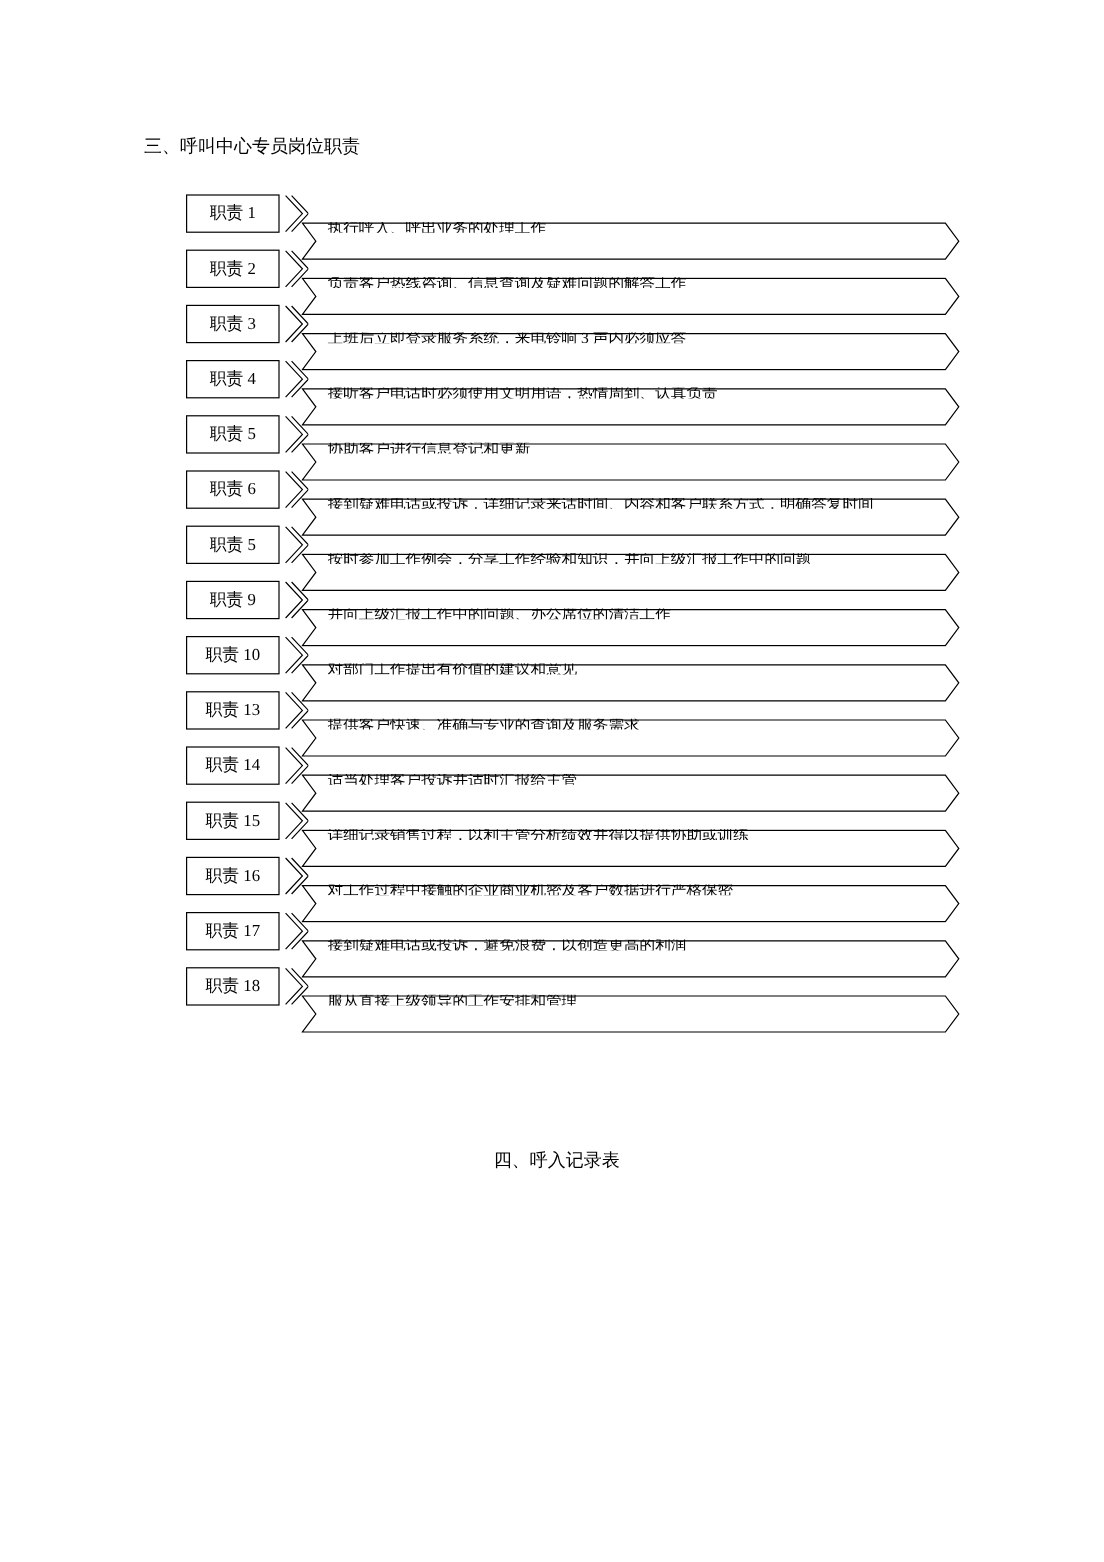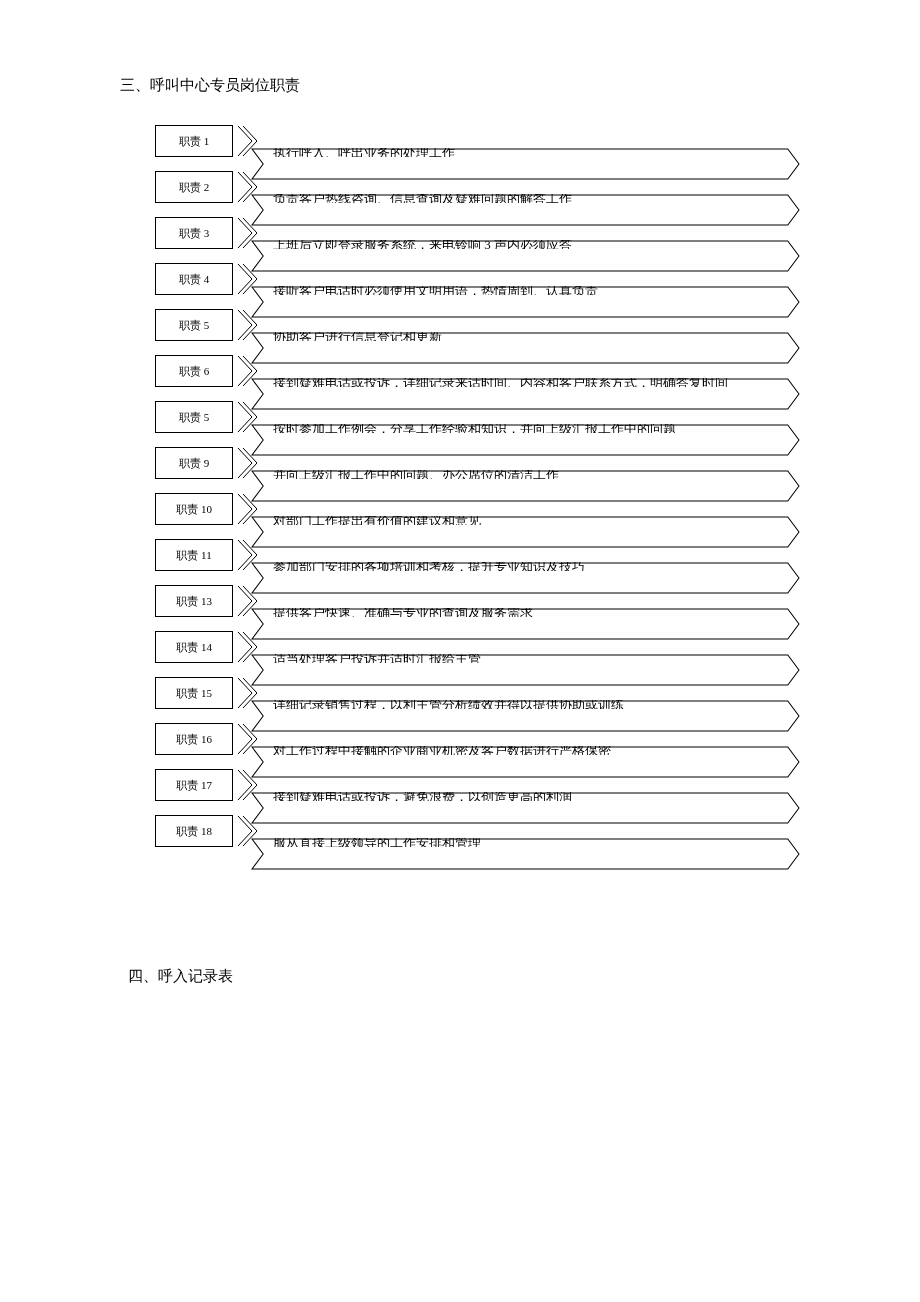--- a/index.html
+++ b/index.html
@@ -5,42 +5,42 @@
   body {
     margin: 0;
     padding: 0;
     background: #fff;
     font-family: "SimSun", "宋体", serif;
     font-size: 15px;
     color: #000;
     width: 920px;
   }
   .page {
-    padding: 76px 120px 60px 120px;
+    padding: 113px 120px 60px 120px;
   }
   .section-title {
     font-size: 15px;
     margin-bottom: 30px;
   }
   .duty-list {
     margin-left: 35px;
   }
   .duty-row {
     display: flex;
     align-items: stretch;
     margin-bottom: 14px;
     height: 32px;
   }
   .duty-label-box {
     flex: 0 0 78px;
     border: 1px solid #000;
     display: flex;
     align-items: center;
     justify-content: center;
-    font-size: 11px;
+    font-size: 14px;
     box-sizing: border-box;
   }
   .chev {
     flex: 0 0 auto;
     margin-left: 4px;
   }
   .chev svg {
     display: block;
     height: 32px;
   }
@@ -64,20 +64,21 @@
     display: flex;
     align-items: center;
     font-size: 13px;
     white-space: nowrap;
     overflow: hidden;
   }
   .section-title-2 {
     font-size: 15px;
     margin-top: 120px;
     margin-left: 8px;
+    text-align: center;
   }
 </style>
 </head>
 <body>
 
 <div class="page">
 
   <div class="section-title">三、呼叫中心专员岗位职责</div>
 
   <div class="duty-list" id="duty-list">
@@ -210,35 +211,20 @@
           </svg>
         </div>
         <div class="duty-desc-wrap">
           <svg viewBox="0 0 540 32" preserveAspectRatio="none">
             <path d="M1 1 L528 1 L539 16 L528 31 L1 31 L12 16 Z" fill="none" stroke="#000" stroke-width="1"></path>
           </svg>
           <div class="duty-desc-text">对部门工作提出有价值的建议和意见</div>
         </div>
       </div>
       <div class="duty-row">
-        <div class="duty-label-box">职责 11</div>
-        <div class="chev">
-          <svg viewBox="0 0 20 32" width="20" height="32">
-            <path d="M1 1 L15 16 L1 31" fill="none" stroke="#000" stroke-width="1"></path>
-            <path d="M6 1 L20 16 L6 31" fill="none" stroke="#000" stroke-width="1"></path>
-          </svg>
-        </div>
-        <div class="duty-desc-wrap">
-          <svg viewBox="0 0 540 32" preserveAspectRatio="none">
-            <path d="M1 1 L528 1 L539 16 L528 31 L1 31 L12 16 Z" fill="none" stroke="#000" stroke-width="1"></path>
-          </svg>
-          <div class="duty-desc-text">参加部门安排的各项培训和考核，提升专业知识及技巧</div>
-        </div>
-      </div>
-      <div class="duty-row">
         <div class="duty-label-box">职责 13</div>
         <div class="chev">
           <svg viewBox="0 0 20 32" width="20" height="32">
             <path d="M1 1 L15 16 L1 31" fill="none" stroke="#000" stroke-width="1"></path>
             <path d="M6 1 L20 16 L6 31" fill="none" stroke="#000" stroke-width="1"></path>
           </svg>
         </div>
         <div class="duty-desc-wrap">
           <svg viewBox="0 0 540 32" preserveAspectRatio="none">
             <path d="M1 1 L528 1 L539 16 L528 31 L1 31 L12 16 Z" fill="none" stroke="#000" stroke-width="1"></path>

